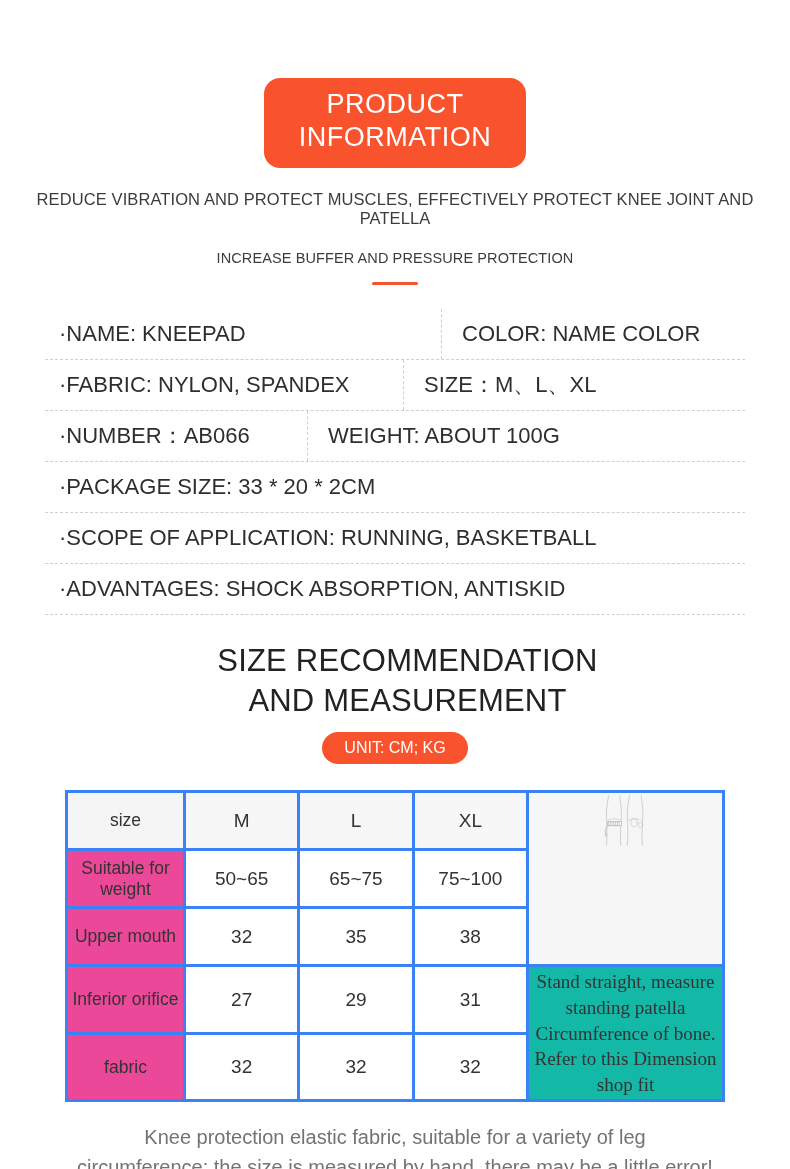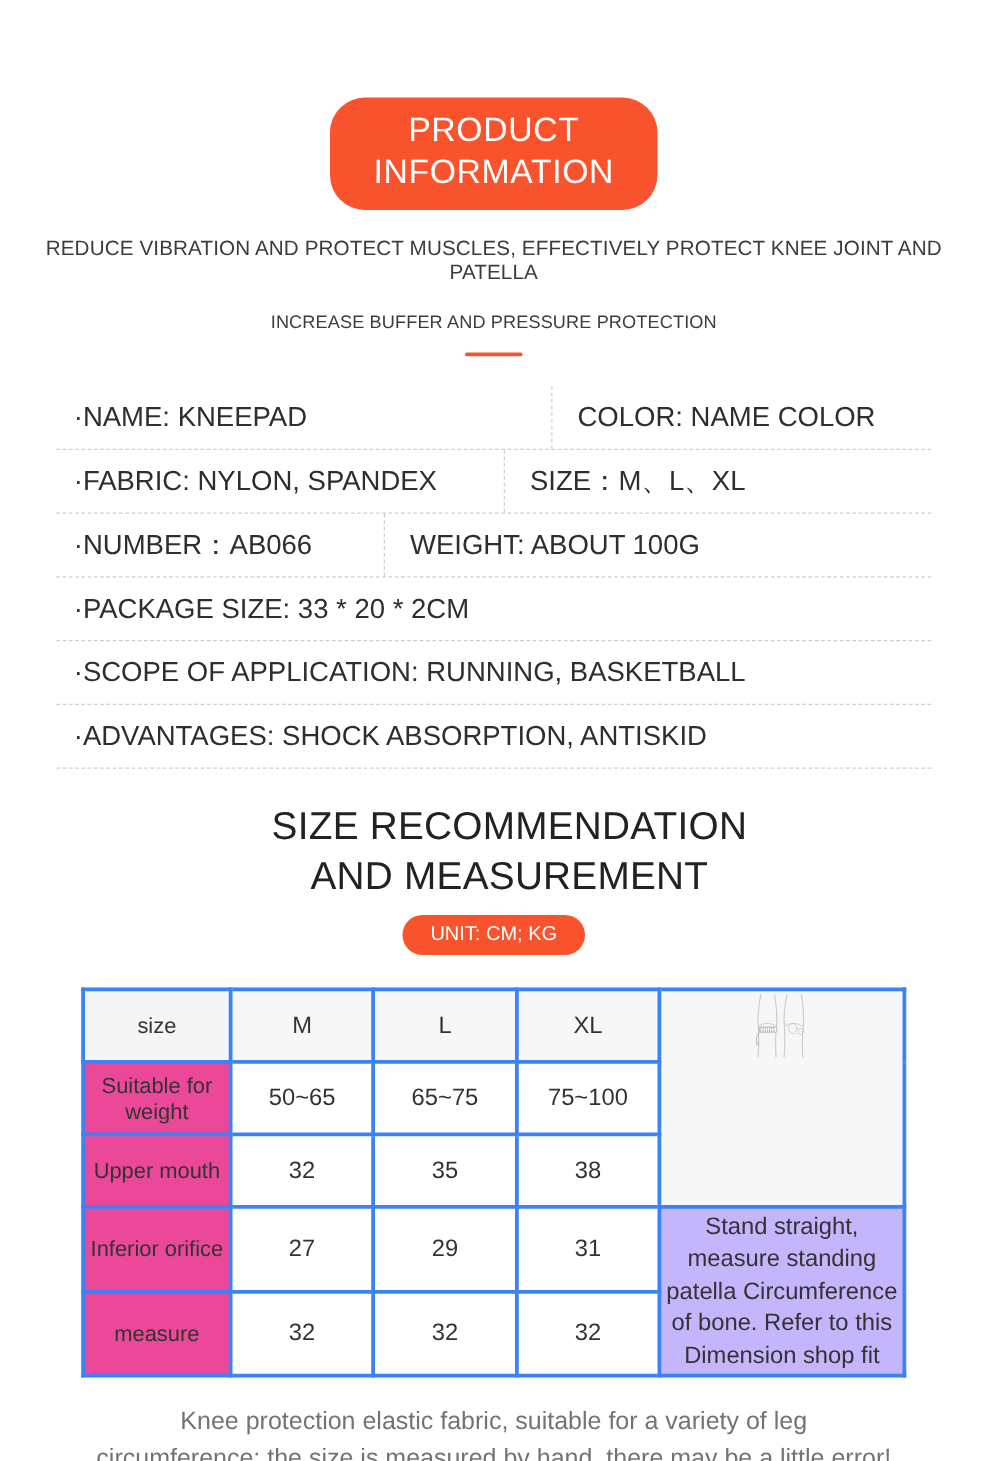--- a/index.html
+++ b/index.html
@@ -19,21 +19,21 @@
 
   
   .badge-wrap {
     display: flex;
     justify-content: center;
     padding-top: 78px;
   }
   .badge {
     background: #f9532e;
     color: #ffffff;
-    border-radius: 28px;
+    border-radius: 16px;
     padding: 10px 34px 14px 34px;
     text-align: center;
     line-height: 1.22;
     font-size: 27px;
     letter-spacing: 0.5px;
     min-width: 262px;
   }
   .badge .l1 { display: block; }
   .badge .l2 { display: block; }
 
@@ -144,22 +144,23 @@
     height: 100%;
     background: #f6f6f6;
     display: block;
   }
   .note-cell {
     text-align: left;
     font-size: 14.5px;
     line-height: 1.35;
     padding: 8px 10px;
     color: #3a3a3a;
-    background: #c4b5fd;
+    background: #14b8a6;
     vertical-align: middle;
+    font-family: Liberation Serif, serif;
   }
 
   
   .footer {
     text-align: center;
     font-size: 20px;
     color: #737373;
     line-height: 1.5;
     margin-top: 20px;
     padding: 0 40px;
@@ -267,21 +268,21 @@
 
       <tr>
         <td class="hcol">Inferior orifice</td>
         <td>27</td>
         <td>29</td>
         <td>31</td>
         <td class="note-cell" rowspan="2">Stand straight, measure standing patella Circumference of bone. Refer to this Dimension shop fit</td>
       </tr>
 
       <tr>
-        <td class="hcol">measure</td>
+        <td class="hcol">fabric</td>
         <td>32</td>
         <td>32</td>
         <td>32</td>
       </tr>
     </tbody>
   </table>
 
   <div class="footer">
     <div>Knee protection elastic fabric, suitable for a variety of leg</div>
     <div>circumference; the size is measured by hand, there may be a little error!</div>

